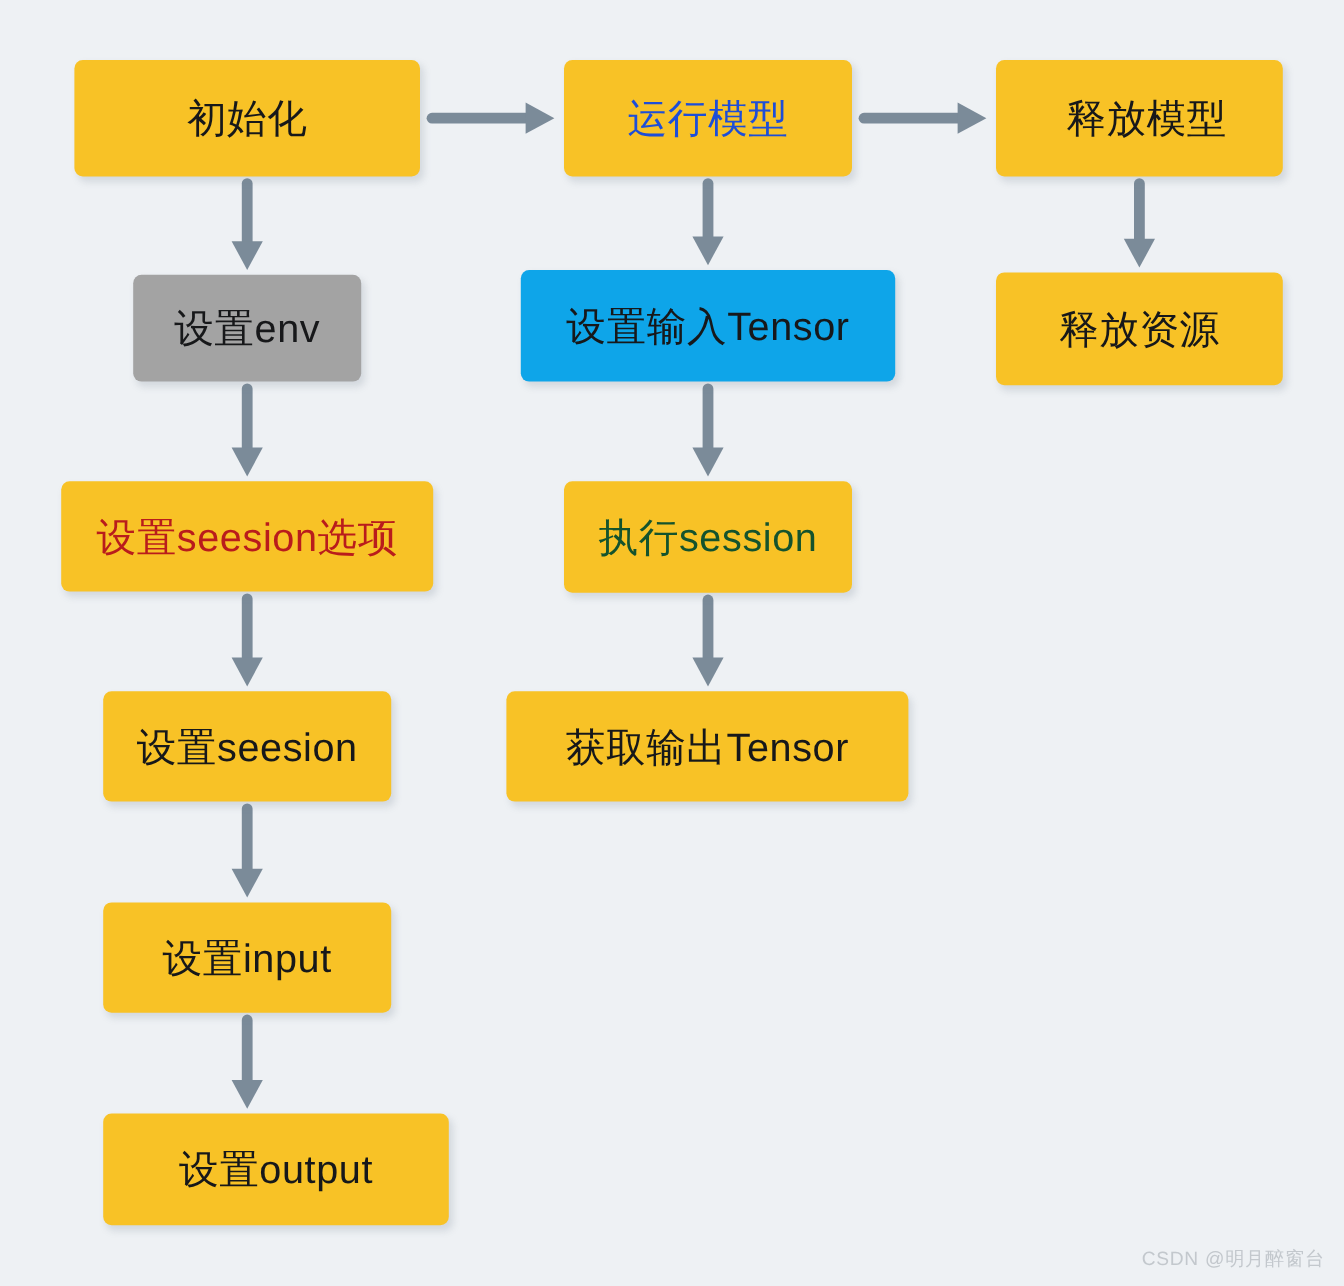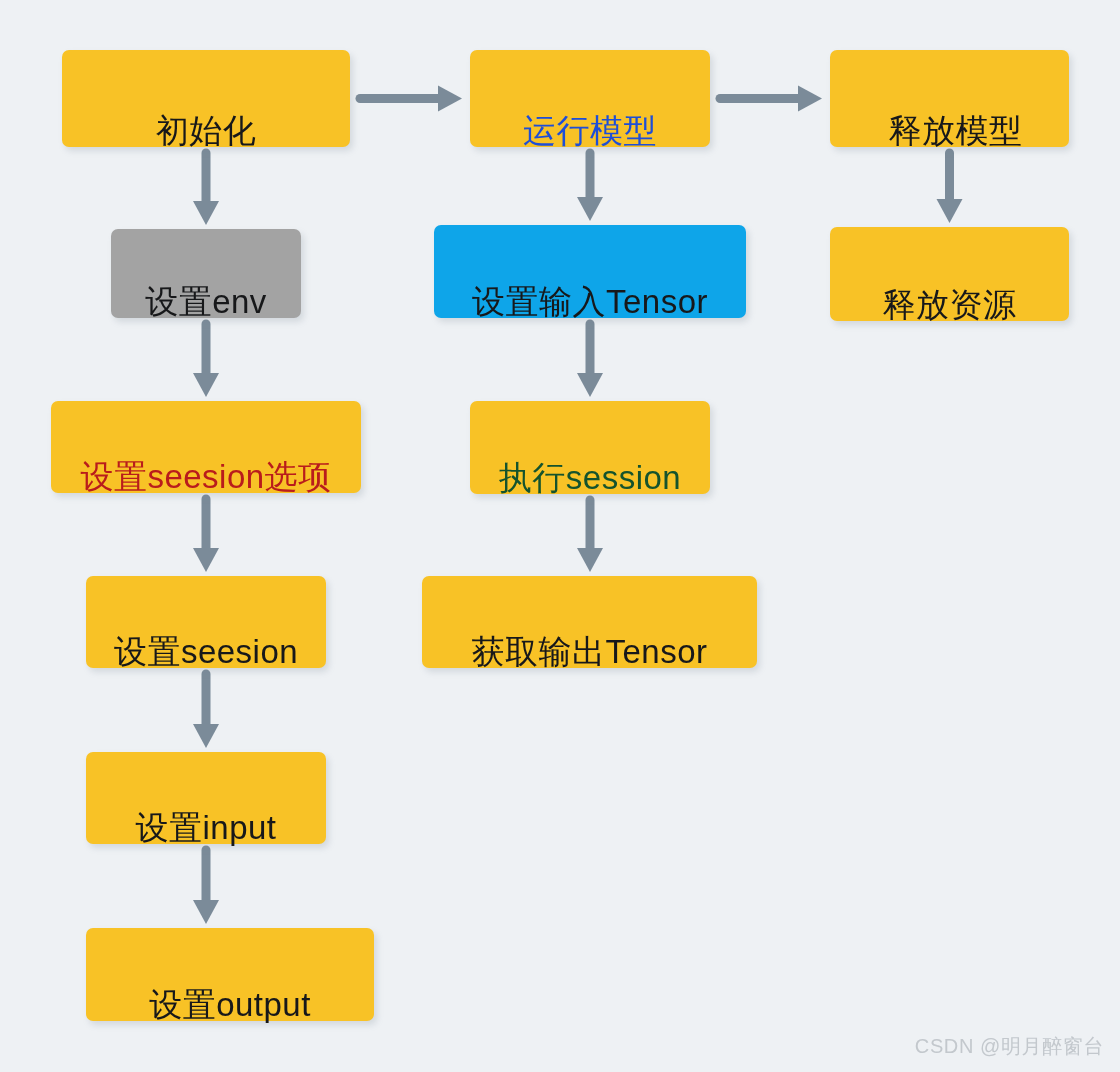--- a/index.html
+++ b/index.html
@@ -18,21 +18,21 @@
     width: 1120px;
     height: 1072px;
     background: #eef1f4;
   }
   .node {
     position: absolute;
     background: #f8c226;
     border-radius: 7px;
     box-shadow: 3px 4px 6px rgba(120, 132, 145, 0.22);
     display: flex;
-    align-items: flex-end;
+    align-items: center;
     justify-content: center;
     color: #17181a;
     font-size: 33px;
     line-height: 1;
     letter-spacing: 0.5px;
     white-space: nowrap;
     box-sizing: border-box;
   }
   .node-label {
     display: block;
@@ -44,21 +44,21 @@
     top: 0;
     width: 1120px;
     height: 1072px;
     pointer-events: none;
   }
   .watermark {
     position: absolute;
     right: 16px;
     bottom: 12px;
     color: #c3c8cd;
-    font-size: 20px;
+    font-size: 16px;
     letter-spacing: 0.6px;
     white-space: nowrap;
   }
 </style>
 </head>
 <body>
 
 <div id="canvas">
 
   <svg class="arrow-layer" id="arrow-layer" width="1120" height="1072" viewBox="0 0 1120 1072" aria-hidden="true">

